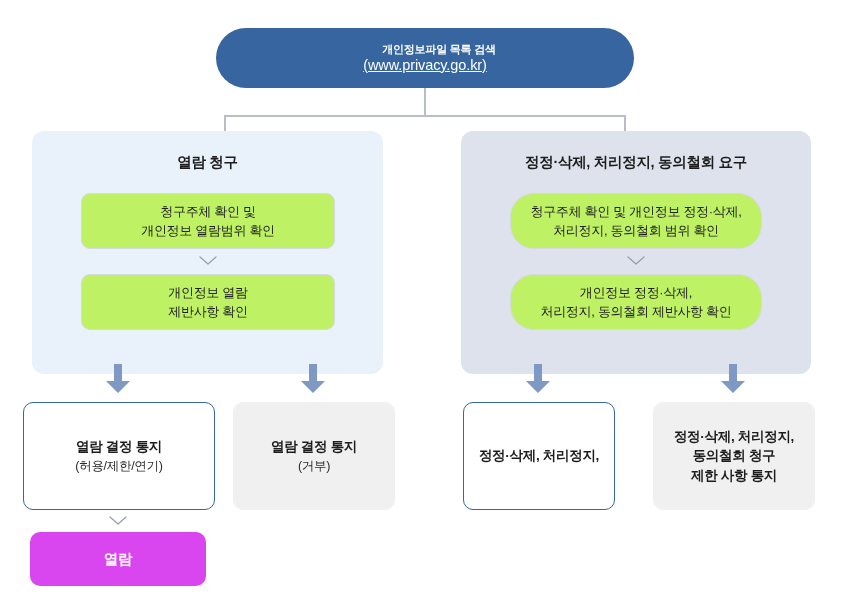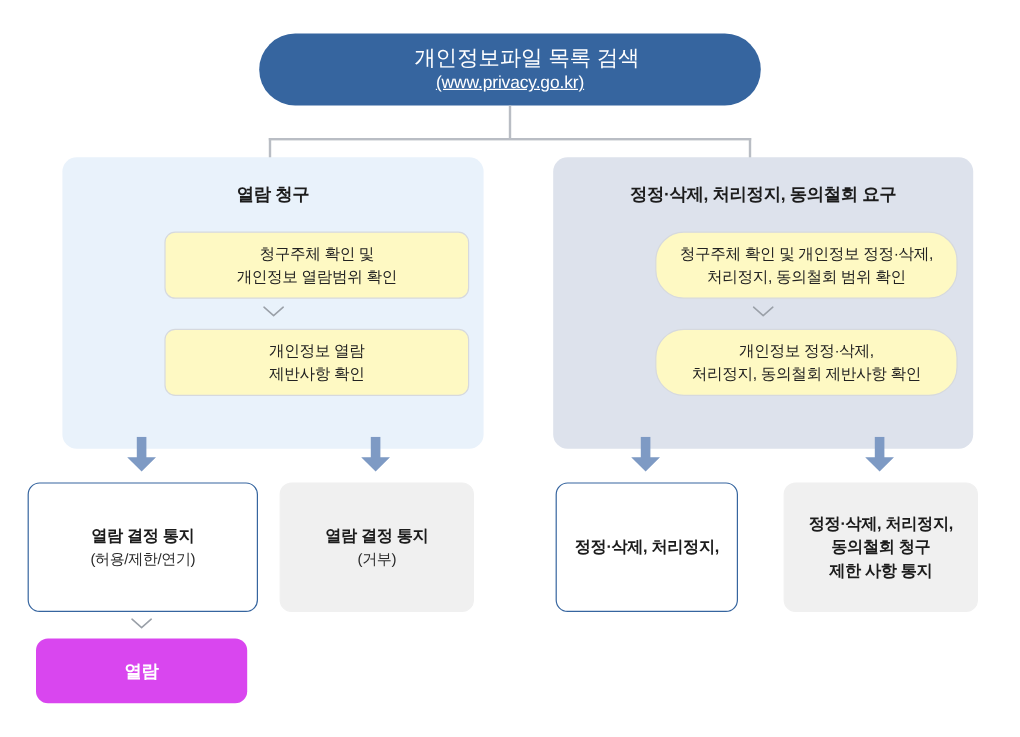--- a/index.html
+++ b/index.html
@@ -31,22 +31,22 @@
     background: #36659f;
     border-radius: 30px;
     display: flex;
     flex-direction: column;
     align-items: center;
     justify-content: center;
     color: #ffffff;
     line-height: 1.28;
   }
   .header-title {
-    font-size: 18px;
-    font-weight: normal;
+    font-size: 11px;
+    font-weight: bold;
     letter-spacing: -0.2px;
     margin-left: 28px;
   }
   .header-sub {
     font-size: 14.5px;
     font-weight: normal;
     letter-spacing: -0.1px;
     text-decoration: underline;
   }
 
@@ -58,51 +58,50 @@
   .conn-horiz     { left: 224px; top: 115px; width: 402px; height: 1.5px; }
   .conn-drop-left { left: 224px; top: 115px; width: 1.5px; height: 18px; }
   .conn-drop-right{ left: 624px; top: 115px; width: 1.5px; height: 18px; }
 
   
   .panel {
     border-radius: 12px;
     top: 131px;
     height: 243px;
   }
-  .panel-left  { left: 52px;  width: 351px; background: #e9f2fb; }
+  .panel-left  { left: 32px;  width: 351px; background: #e9f2fb; }
   .panel-right { left: 461px; width: 350px; background: #dde2ec; }
 
   .panel-title {
     position: absolute;
     left: 0;
     right: 0;
     top: 22px;
     text-align: center;
     font-size: 14.5px;
     font-weight: bold;
     color: #1c1c1c;
     letter-spacing: -0.3px;
   }
 
   
   .step-box {
     position: absolute;
-    background: #fef9c3;
+    background: #bef264;
     border: 1px solid #d6d9de;
     border-radius: 9px;
     display: flex;
     flex-direction: column;
     align-items: center;
     justify-content: center;
     font-size: 13px;
     line-height: 1.5;
     color: #222222;
     letter-spacing: -0.3px;
     text-align: center;
-    margin-left: 36px;
   }
   .panel-left .step-box  { left: 49px;  width: 252px; }
   .panel-right .step-box { left: 49px;  width: 250px; border-radius: 24px; }
   .step-1 { top: 62px;  height: 54px; }
   .step-2 { top: 143px; height: 54px; }
 
   
   .chevron-mini {
     position: absolute;
     top: 121px;

